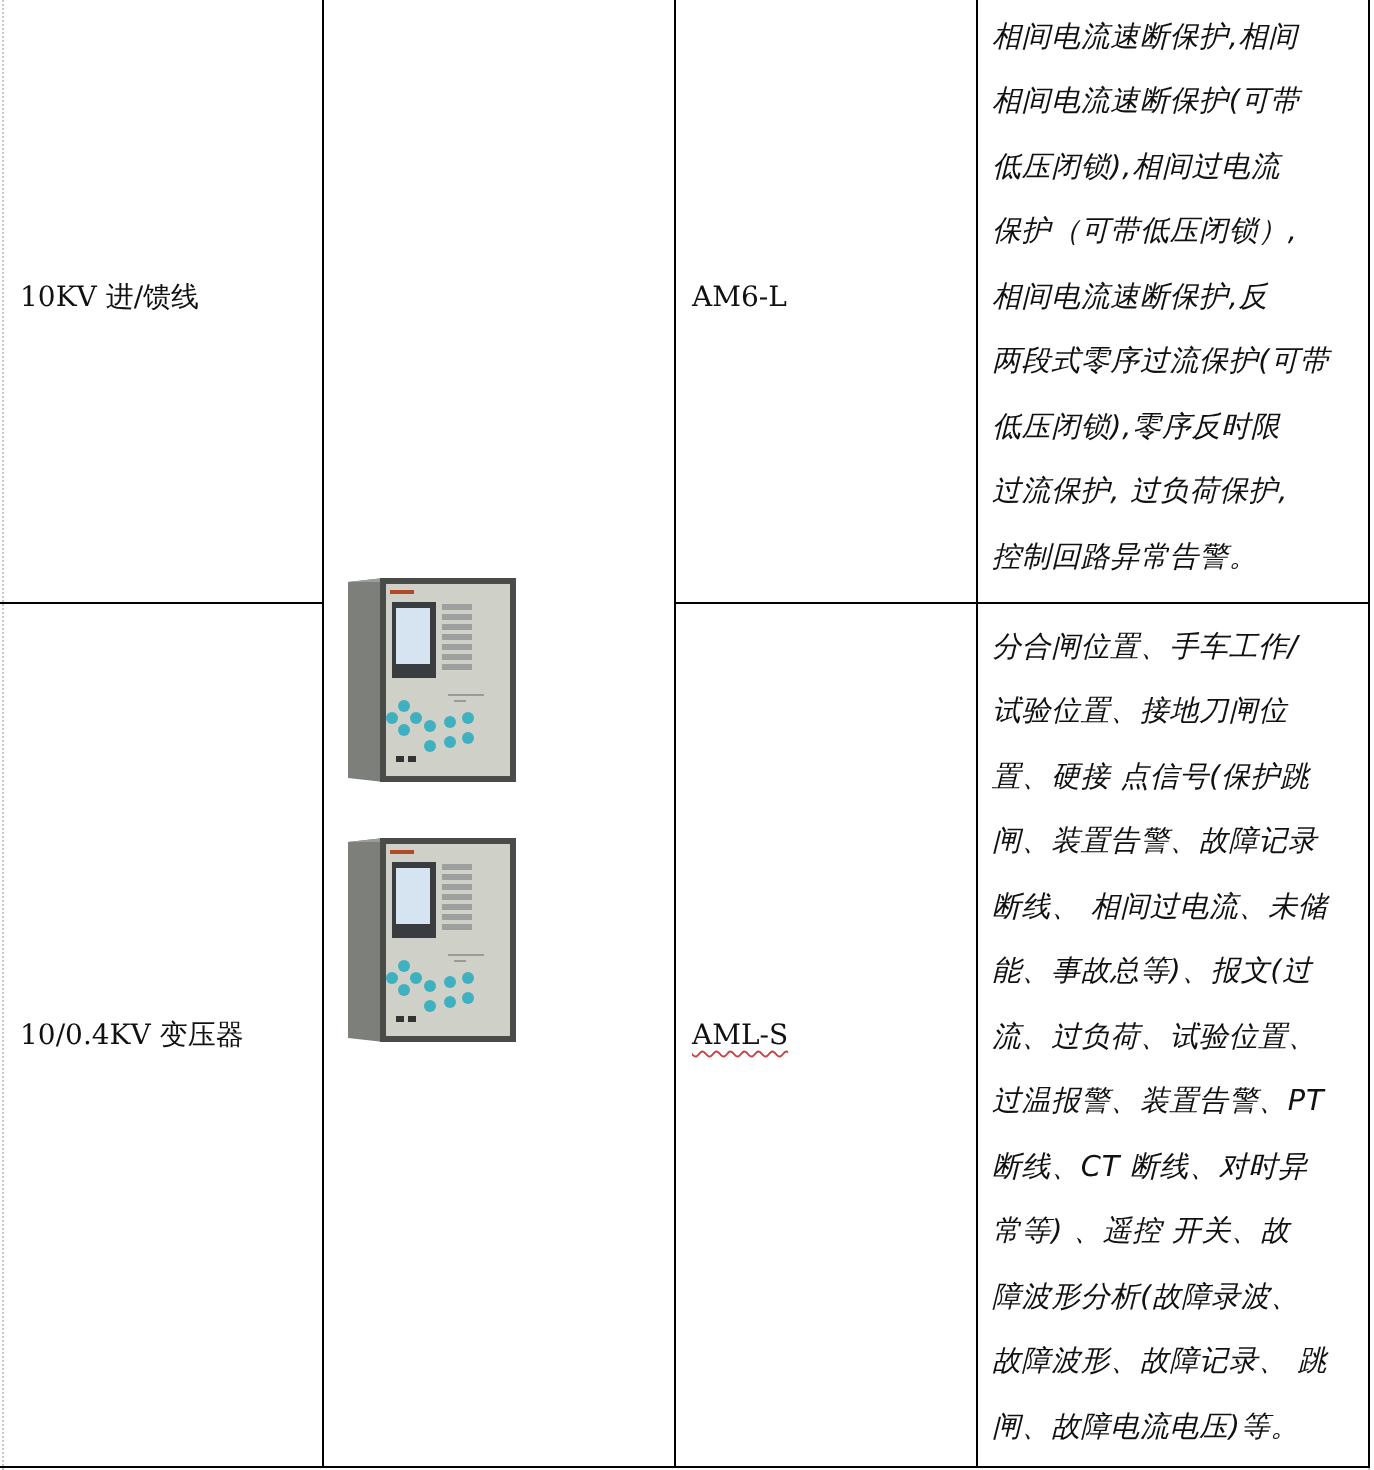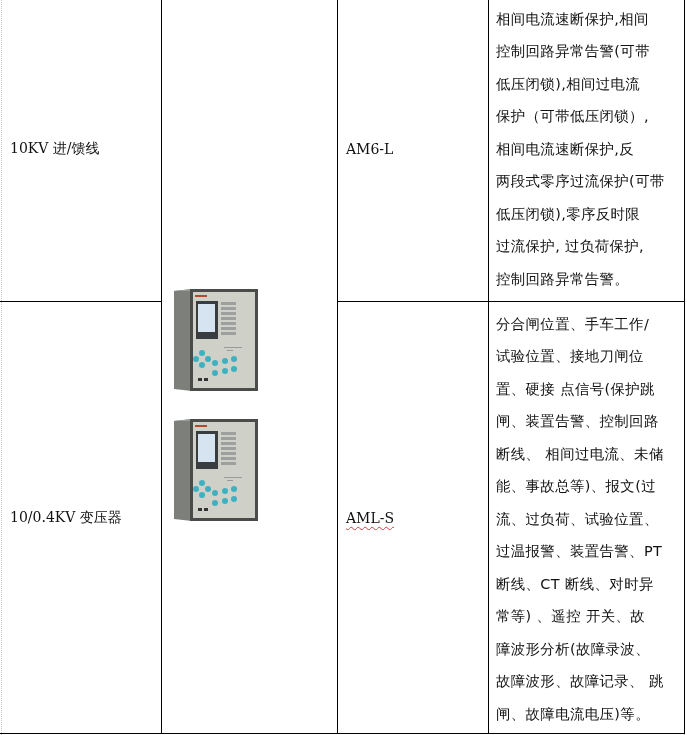--- a/index.html
+++ b/index.html
@@ -60,20 +60,21 @@
       font-family: "DejaVu Sans", "Liberation Sans", sans-serif;
       font-size: 14.4px;
       line-height: 32.5px;
       padding: 0 6px 0 7px !important;
       letter-spacing: 0.4px;
       vertical-align: top;
     }
     td.desc-cell .line {
       display: block;
       white-space: nowrap;
+      font-style: italic;
     }
     .row1 { height: 305px; }
     .row2 { height: 432px; }
     .spell-underline {
       text-decoration: underline wavy #d04040;
       text-decoration-thickness: 1px;
       text-underline-offset: 3px;
       margin-top: 20px;
     }
     .device {
@@ -169,42 +170,42 @@
             <rect x="26" y="91" width="4" height="3" fill="#333"></rect>
             <rect x="32" y="91" width="4" height="3" fill="#333"></rect>
           </svg>
         </div>
       </td>
       <td class="model-cell">
         <span>AM6-L</span>
       </td>
       <td class="desc-cell">
         <span class="line">相间电流速断保护,相间</span>
-        <span class="line">控制回路异常告警(可带</span>
+        <span class="line">相间电流速断保护(可带</span>
         <span class="line">低压闭锁),相间过电流</span>
         <span class="line">保护（可带低压闭锁）,</span>
         <span class="line">相间电流速断保护,反</span>
         <span class="line">两段式零序过流保护(可带</span>
         <span class="line">低压闭锁),零序反时限</span>
         <span class="line">过流保护, 过负荷保护,</span>
         <span class="line">控制回路异常告警。</span>
       </td>
     </tr>
     <tr class="row2">
       <td class="app-cell">
         <span>10/0.4KV 变压器</span>
       </td>
       <td class="model-cell">
         <span class="spell-underline">AML-S</span>
       </td>
       <td class="desc-cell" style="padding-top:3px !important;">
         <span class="line">分合闸位置、手车工作/</span>
         <span class="line">试验位置、接地刀闸位</span>
         <span class="line">置、硬接 点信号(保护跳</span>
-        <span class="line">闸、装置告警、控制回路</span>
+        <span class="line">闸、装置告警、故障记录</span>
         <span class="line">断线、 相间过电流、未储</span>
         <span class="line">能、事故总等)、报文(过</span>
         <span class="line">流、过负荷、试验位置、</span>
         <span class="line">过温报警、装置告警、PT</span>
         <span class="line">断线、CT 断线、对时异</span>
         <span class="line">常等) 、遥控 开关、故</span>
         <span class="line">障波形分析(故障录波、</span>
         <span class="line">故障波形、故障记录、 跳</span>
         <span class="line">闸、故障电流电压)等。</span>
       </td>

